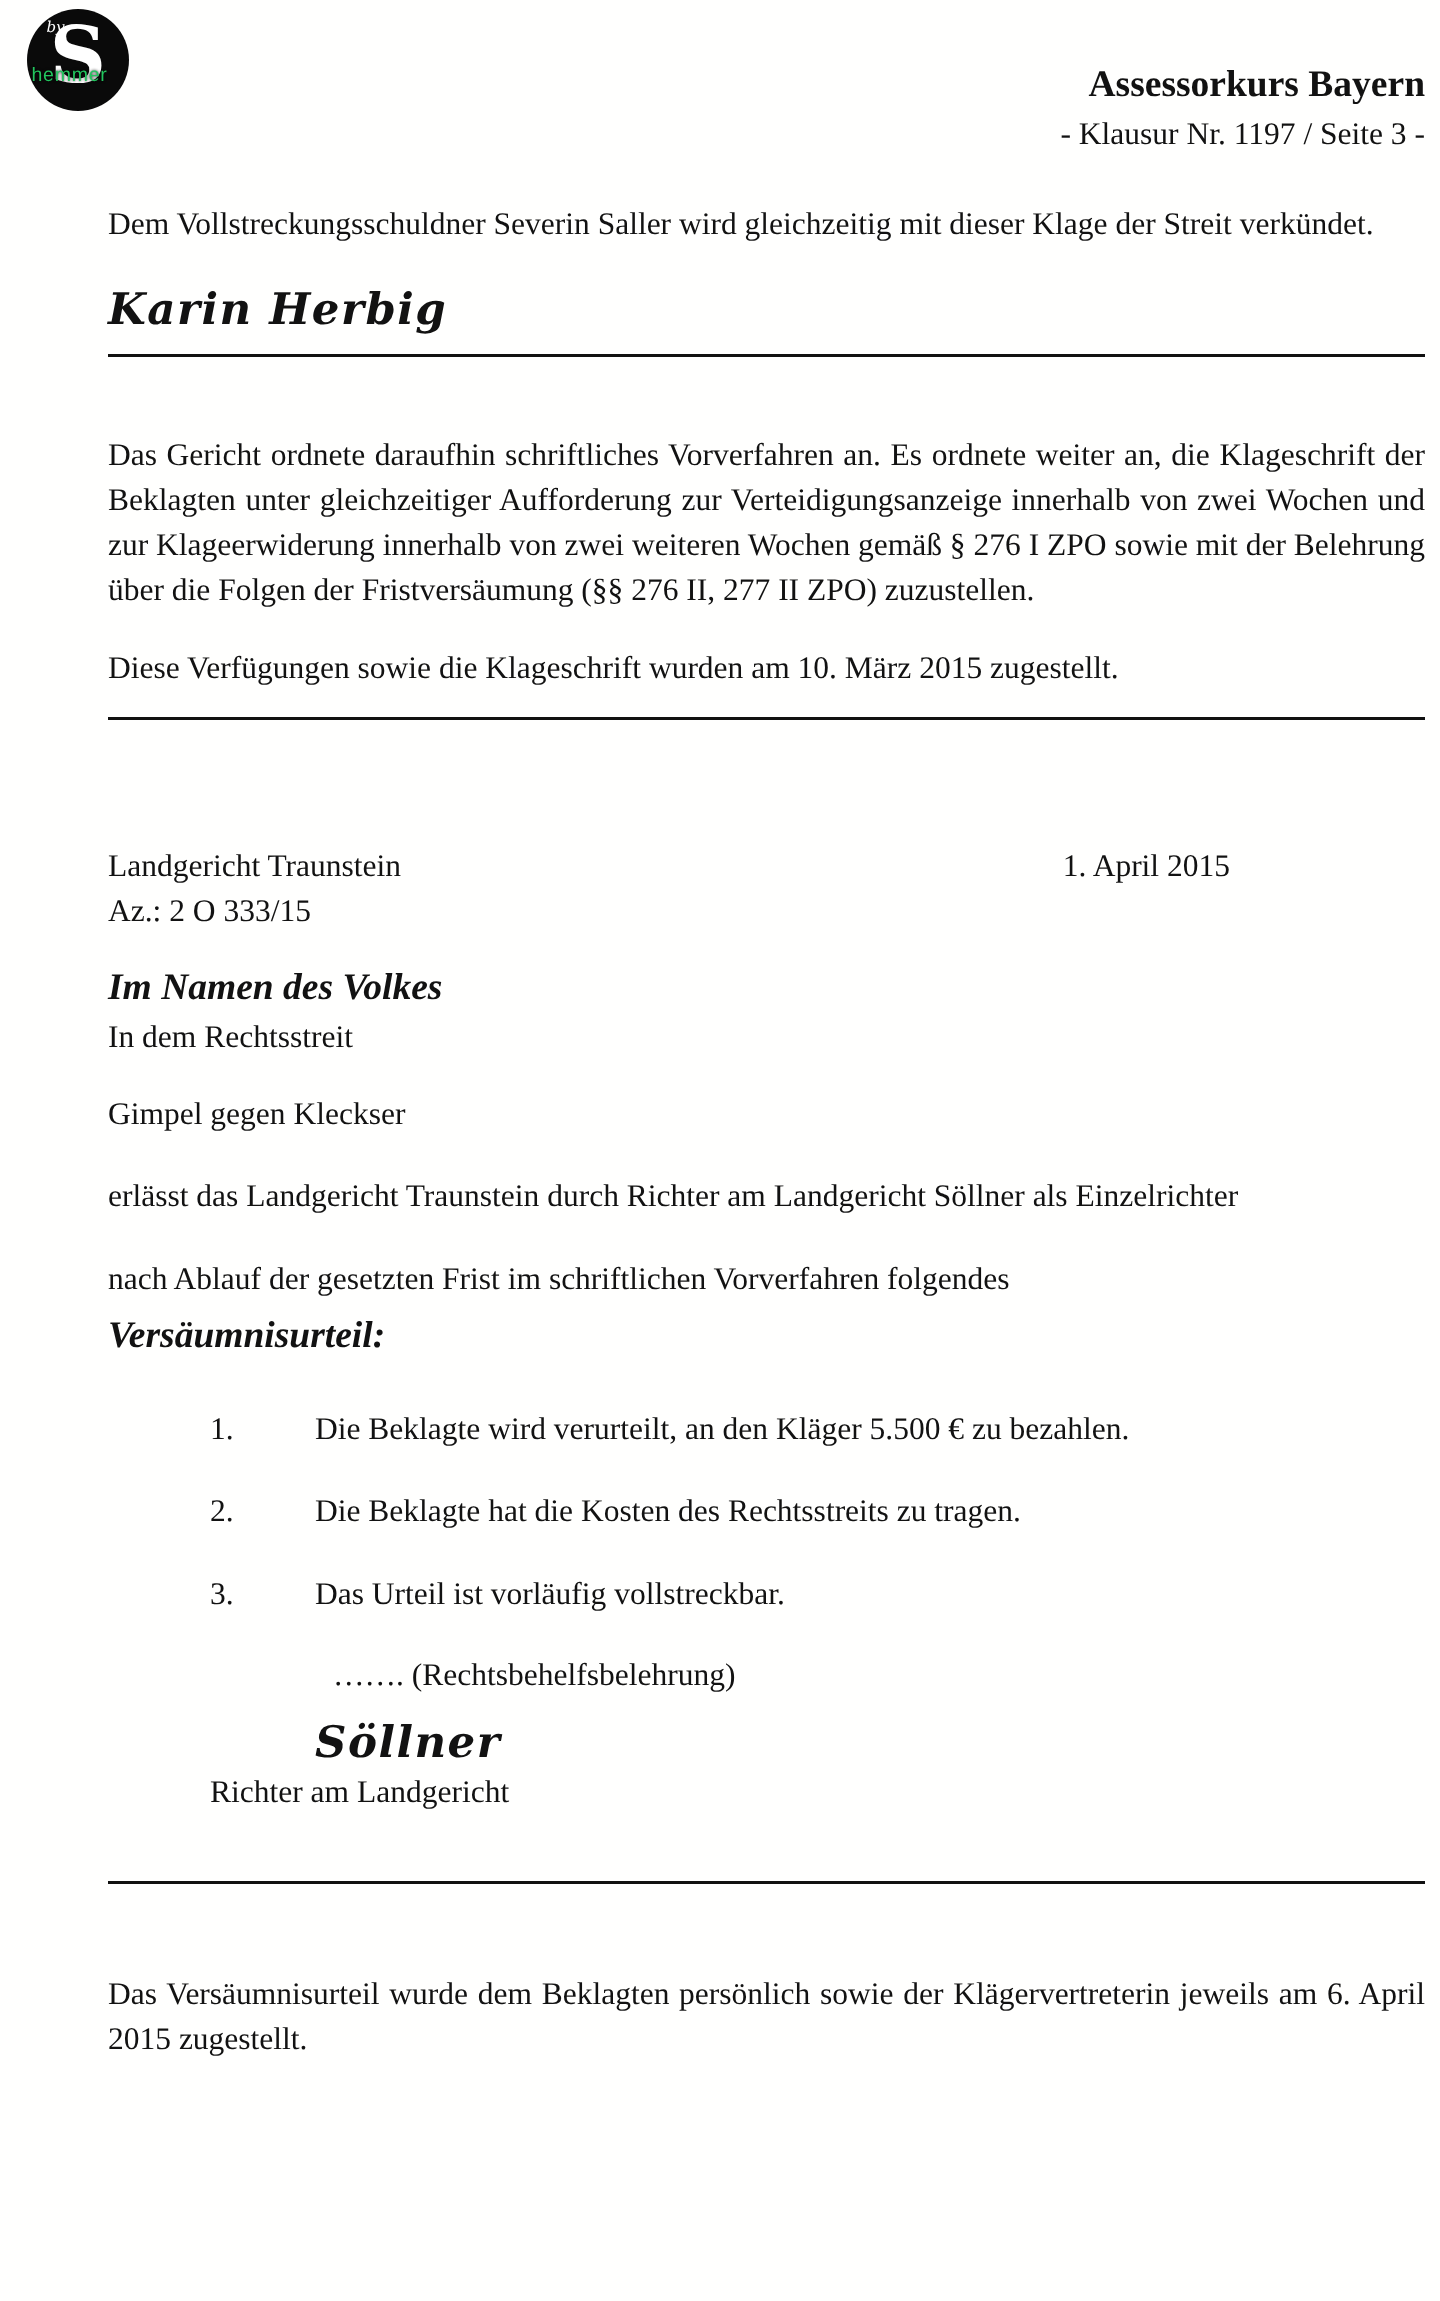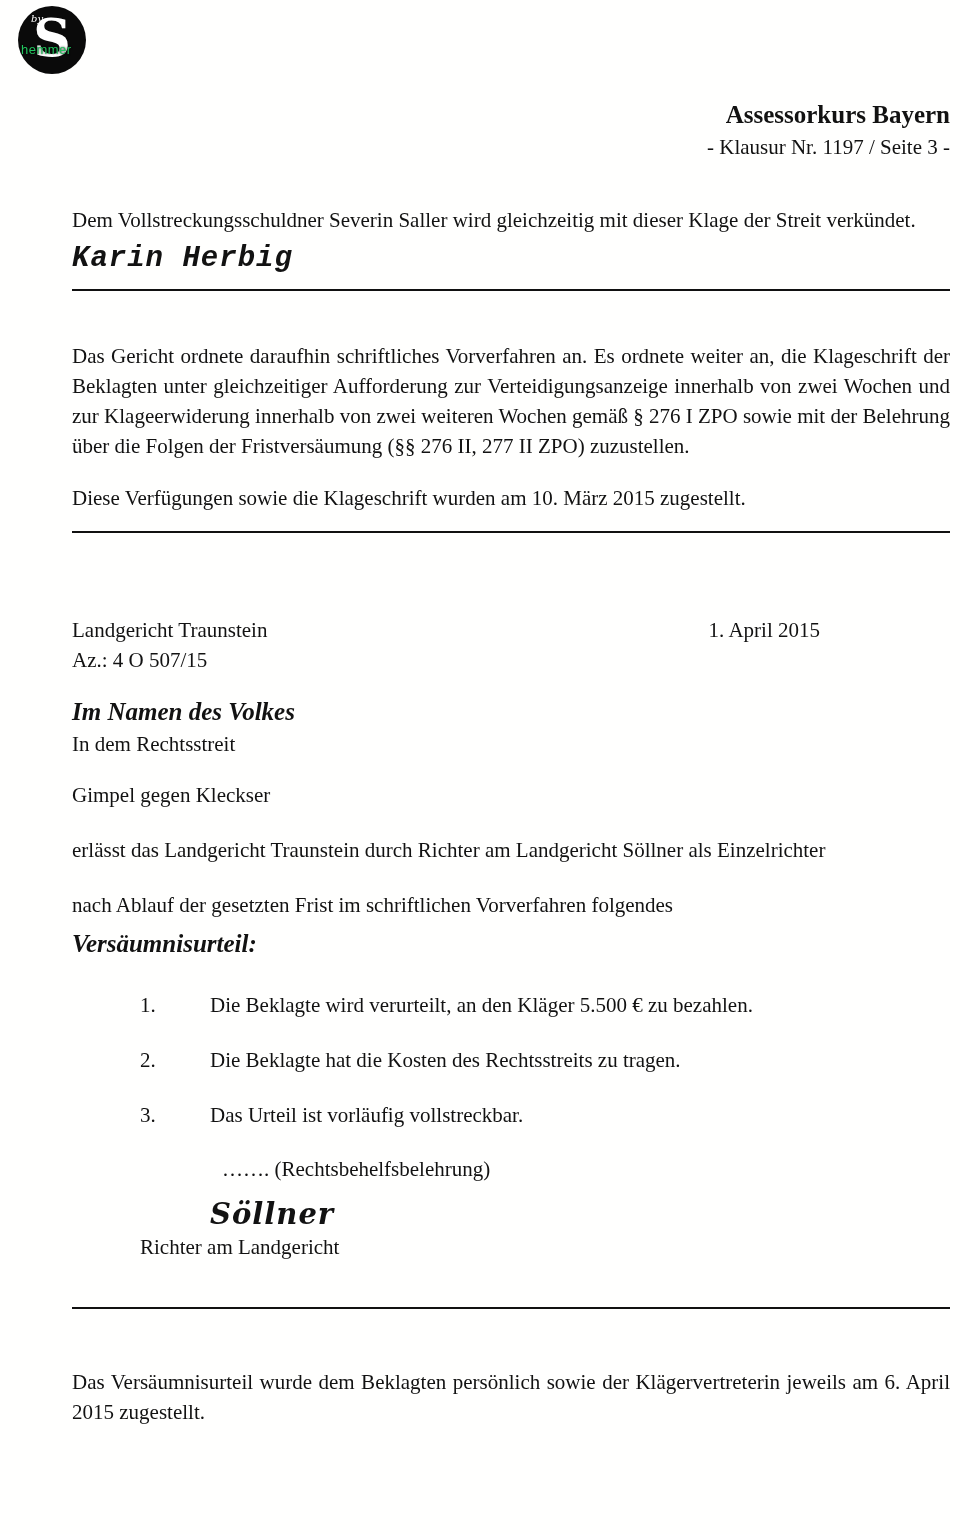--- a/index.html
+++ b/index.html
@@ -45,21 +45,21 @@
   .logo-brand {
     position: absolute; top: 36px; left: 3px;
     font-family: "Liberation Sans", sans-serif;
     font-size: 13px; color: #22c55e;
     letter-spacing: 0.5px;
     text-shadow: 0 0 2px #000;
   }
 
   
   .header-block {
-    padding-top: 98px;
+    padding-top: 40px;
     text-align: right;
   }
   .header-title {
     font-size: 25px; font-weight: bold; line-height: 34px;
   }
   .header-subtitle {
     font-size: 21px; line-height: 30px;
   }
 
   
@@ -101,22 +101,22 @@
 
   .appeal-note {
     font-size: 21px; line-height: 30px;
     margin-left: 150px;
   }
 
   .sig2-name { margin-left: 138px; }
   .sig2-role { margin-left: 68px; }
 
   
-  .mt-p1      { margin-top: 43px; }
-  .mt-sig1    { margin-top: 6px; font-family: Liberation Mono, monospace; }
+  .mt-p1      { margin-top: 30px; }
+  .mt-sig1    { margin-top: 24px; }
   .mt-role1   { margin-top: 0px; }
   .mt-rule1   { margin-top: 12px; }
   .mt-p2      { margin-top: 50px; }
   .mt-p3      { margin-top: 22px; }
   .mt-rule2   { margin-top: 18px; }
   .mt-court   { margin-top: 82px; }
   .mt-heading { margin-top: 20px; }
   .mt-parties { margin-top: 21px; }
   .mt-issued  { margin-top: 25px; }
   .mt-after   { margin-top: 25px; }
@@ -157,21 +157,21 @@
     <div class="para mt-p2">Das Gericht ordnete daraufhin schriftliches Vorverfahren an. Es ordnete weiter an, die Klageschrift der Beklagten unter gleichzeitiger Aufforderung zur Verteidigungsanzeige innerhalb von zwei Wochen und zur Klageerwiderung innerhalb von zwei weiteren Wochen gemäß § 276 I ZPO sowie mit der Belehrung über die Folgen der Fristversäumung (§§ 276 II, 277 II ZPO) zuzustellen.</div>
 
     <div class="para single mt-p3">Diese Verfügungen sowie die Klageschrift wurden am 10. März 2015 zugestellt.</div>
 
     <div class="rule mt-rule2"></div>
 
     <div class="court-row mt-court">
       <span>Landgericht Traunstein</span>
       <span class="right">1. April 2015</span>
     </div>
-    <div class="para single">Az.: 4 O 507/15</div>
+    <div class="para single">Az.: 2 O 333/15</div>
 
     <div class="center-heading mt-heading">Im Namen des Volkes</div>
     <div class="para single">In dem Rechtsstreit</div>
 
     <div class="para single mt-parties">Gimpel gegen Kleckser</div>
 
     <div class="para mt-issued">erlässt das Landgericht Traunstein durch Richter am Landgericht Söllner als Einzelrichter</div>
 
     <div class="para single mt-after">nach Ablauf der gesetzten Frist im schriftlichen Vorverfahren folgendes</div>
 

